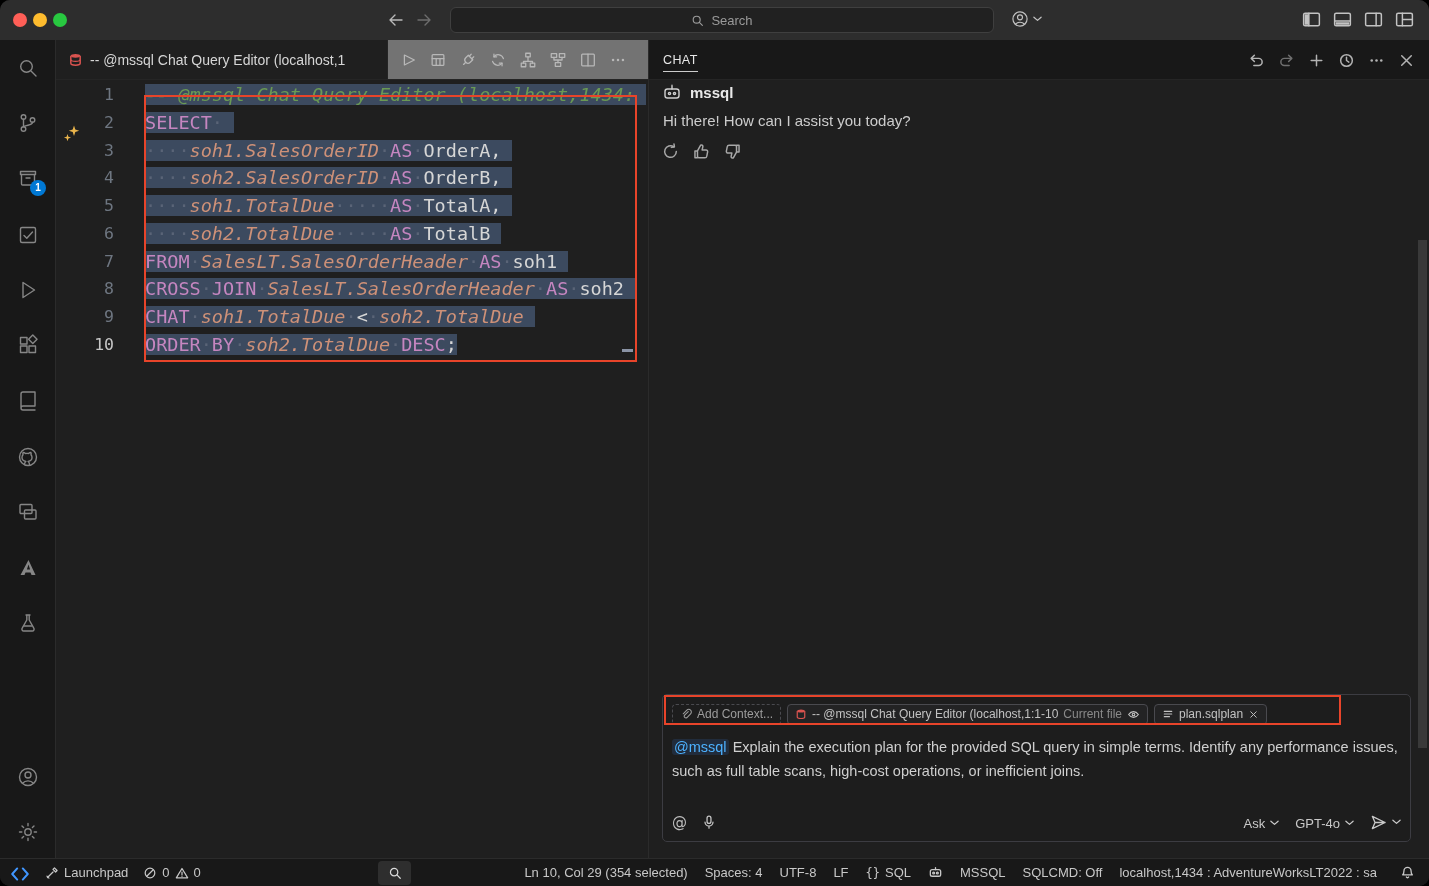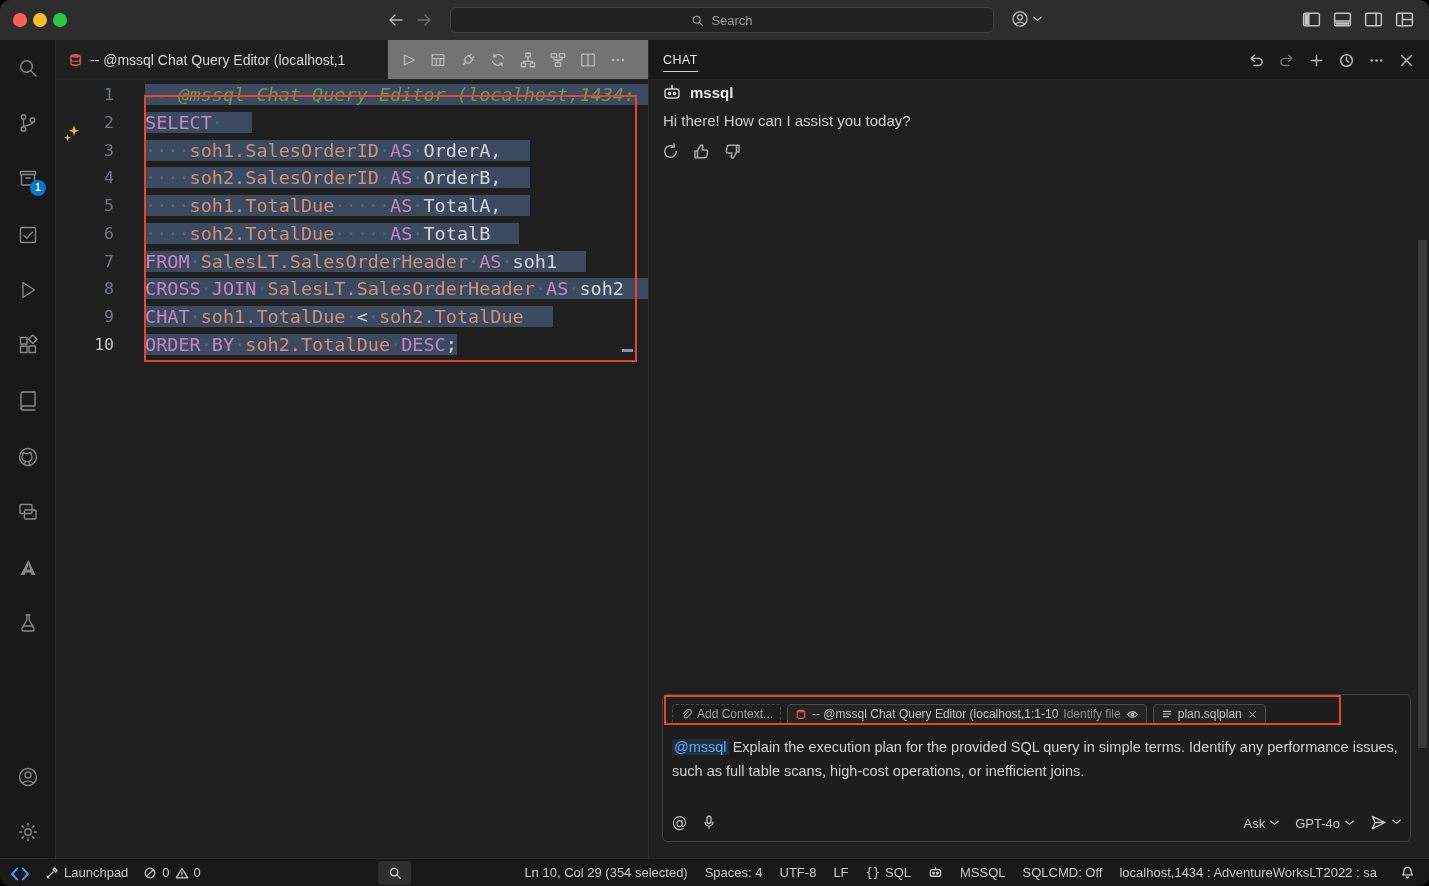--- a/index.html
+++ b/index.html
@@ -38,22 +38,22 @@
   .editor-actions > div { width:21px; height:21px; color:#b8b8b8; display:flex; align-items:center; justify-content:center; }
   .green { color:#81c784; }
 
   .code-area { position:absolute; left:0; right:0; top:40px; bottom:0; padding-top:1px; overflow:hidden;
                font-family:"DejaVu Sans Mono","Liberation Mono",monospace; font-size:18.5px; }
   .code-line { position:relative; height:27.75px; line-height:27.75px; white-space:pre; }
   .gutter-num { position:absolute; left:0; top:0; width:58px; text-align:right; color:#6e7681; font-size:16.5px; }
   .gutter-num.active { color:#c6c6c6; }
   .code-text { position:absolute; left:89px; top:0; }
   .sel { background:#3c4a5f; }
-  .sel.nl { padding-right:29px; }
-  .tk-kw{ color:#c586c0; } .tk-id{ color:#ce9178; } .tk-plain{ color:#d6d6d6; } .tk-op{ color:#d6d6d6; }
+  .sel.nl { padding-right:11px; }
+  .tk-kw{ color:#c586c0; } .tk-id{ color:#ce9178;font-style:italic; } .tk-plain{ color:#d6d6d6; } .tk-op{ color:#d6d6d6; }
   .tk-ws{ color:#5a6477; } .tk-comment{ color:#6a9955; font-style:italic; }
   .sparkle { position:absolute; left:6px; top:44px; width:20px; height:20px; }
   .cursor-underscore { position:absolute; left:566px; top:269px; width:11px; height:2.5px; background:#8a93a5; }
   .annotation-code { position:absolute; left:88px; top:56px; width:493px; height:267px; border:2px solid #e8442a; pointer-events:none; z-index:5; }
 
   
   .chat-panel { position:absolute; left:648px; top:40px; right:0; bottom:28px; background:#1f1f1f; border-left:1px solid #2b2b2b; }
   .panel-header { position:absolute; inset:0 0 auto 0; height:40px; background:#181818; border-bottom:1px solid #252525; }
   .chat-title { position:absolute; left:14px; top:0; height:40px; display:flex; align-items:center; font-size:12.5px;
                 letter-spacing:.4px; color:#e7e7e7; }
@@ -444,21 +444,21 @@
             <span>Add Context...</span>
           </div>
           <div class="chip">
             <span>
               <svg width="12" height="12" viewBox="0 0 16 16">
                   <ellipse cx="8" cy="4" rx="5" ry="2" fill="#d9534f"></ellipse>
                   <path d="M3 4v8c0 1.1 2.2 2 5 2s5-.9 5-2V4" fill="none" stroke="#d9534f" stroke-width="1.6"></path>
                 </svg>
             </span>
             <span>-- @mssql Chat Query Editor (localhost,1:1-10</span>
-            <span class="dim">Identify file</span>
+            <span class="dim">Current file</span>
             <span>
               <svg width="13" height="13" viewBox="0 0 16 16" class="st">
                   <path d="M2 8s2.5-3.6 6-3.6S14 8 14 8s-2.5 3.6-6 3.6S2 8 2 8z"></path>
                   <circle cx="8" cy="8" r="1.6"></circle>
                 </svg>
             </span>
           </div>
           <div class="chip">
             <span>
               <svg width="12" height="12" viewBox="0 0 16 16" class="st">

